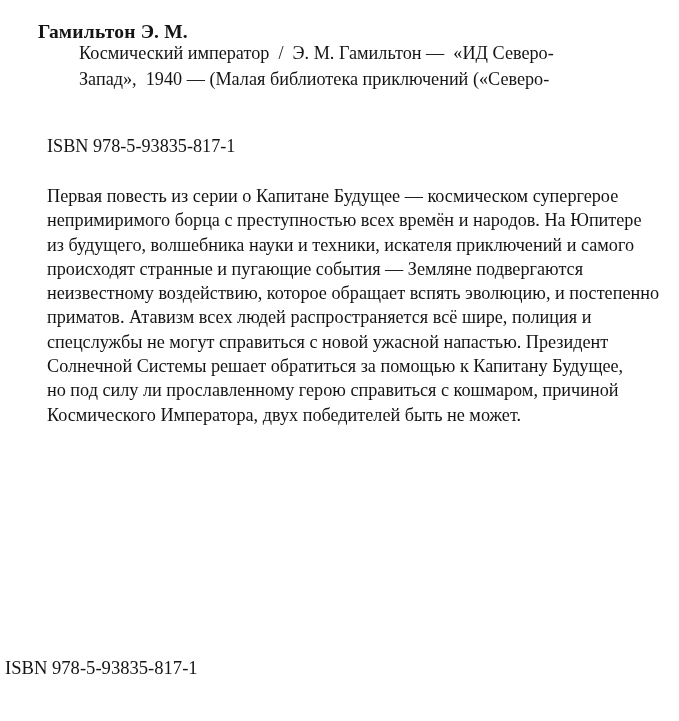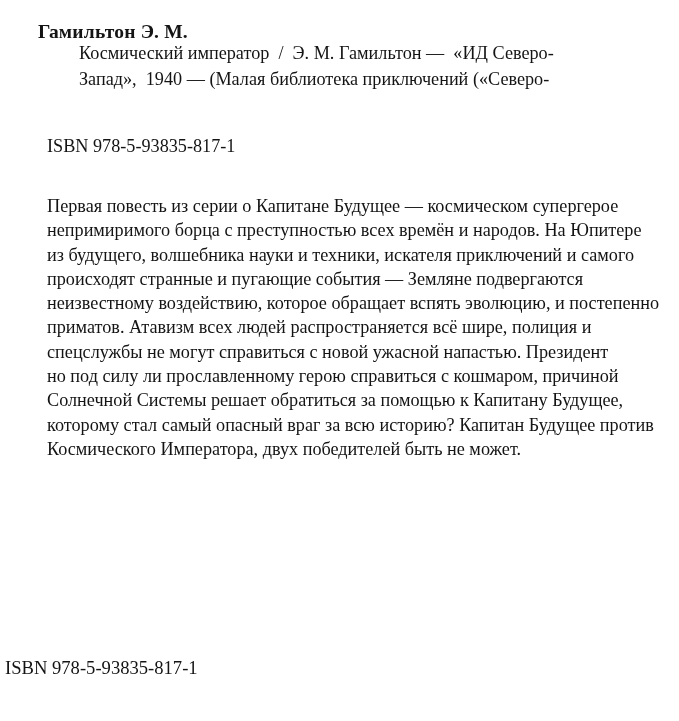--- a/index.html
+++ b/index.html
@@ -60,21 +60,21 @@
     top: 134px;
     font-size: 18.2px;
     line-height: 25px;
     white-space: nowrap;
   }
 
   
   .annotation-block {
     position: absolute;
     left: 47px;
-    top: 194px;
+    top: 184px;
     width: 610px;
     font-size: 18.2px;
     line-height: 24.3px;
   }
   .annotation-line {
     display: block;
     white-space: pre;
   }
 
   
@@ -121,23 +121,22 @@
   <div class="isbn-top">ISBN 978-5-93835-817-1</div>
 
   <div class="annotation-block">
     <span class="annotation-line">Первая повесть из серии о Капитане Будущее — космическом супергерое</span>
     <span class="annotation-line">непримиримого борца с преступностью всех времён и народов. На Юпитере</span>
     <span class="annotation-line">из будущего, волшебника науки и техники, искателя приключений и самого</span>
     <span class="annotation-line">происходят странные и пугающие события — Земляне подвергаются</span>
     <span class="annotation-line">неизвестному воздействию, которое обращает вспять эволюцию, и постепенно</span>
     <span class="annotation-line">приматов. Атавизм всех людей распространяется всё шире, полиция и</span>
     <span class="annotation-line">спецслужбы не могут справиться с новой ужасной напастью. Президент</span>
+    <span class="annotation-line">Солнечной Системы решает обратиться за помощью к Капитану Будущее,</span>
     <span class="annotation-line">но под силу ли прославленному герою справиться с кошмаром, причиной</span>
-    <span class="annotation-line">Солнечной Системы решает обратиться за помощью к Капитану Будущее,</span>
-    <span class="annotation-line">которому стал самый опасный враг за всю историю? Капитан Будущее против</span>
     <span class="annotation-line">Космического Императора, двух победителей быть не может.</span>
   </div>
 
   <div class="footer">
     <div class="isbn-bottom">ISBN 978-5-93835-817-1</div>
   </div>
 
 </div>
 
 </body></html>

